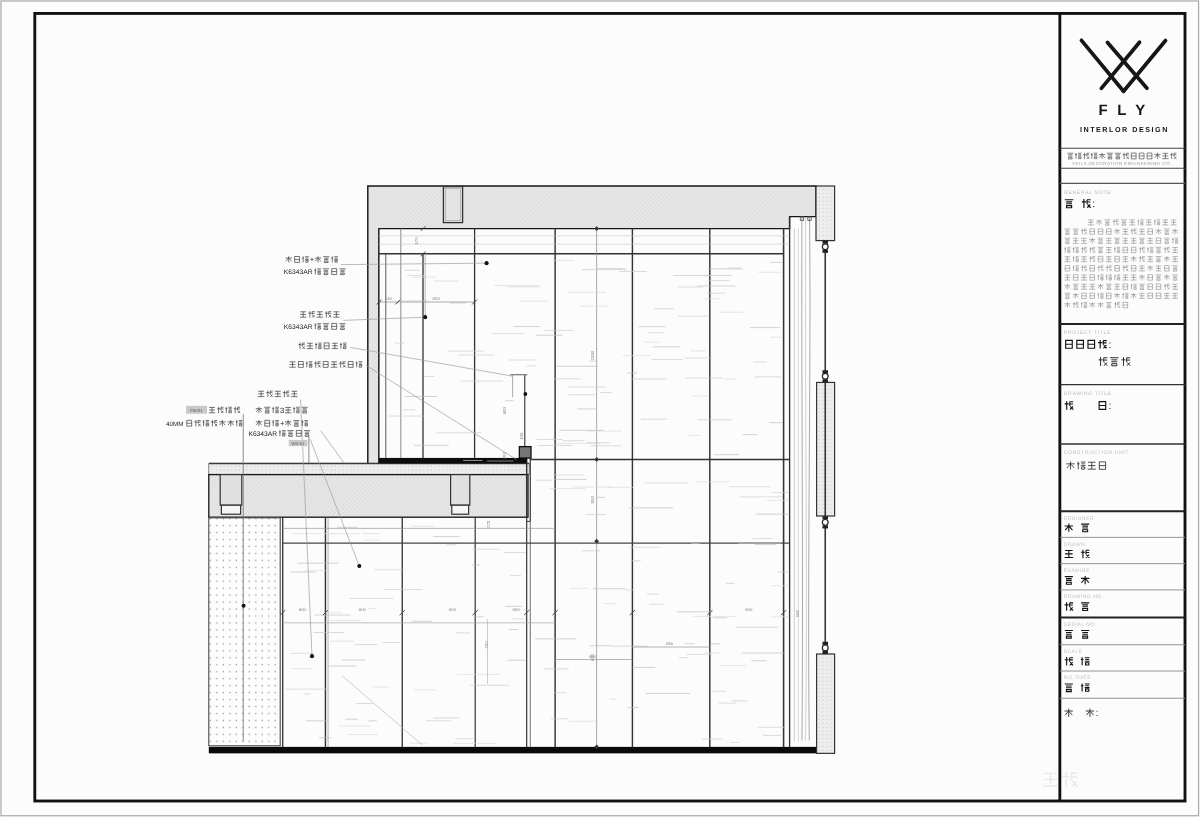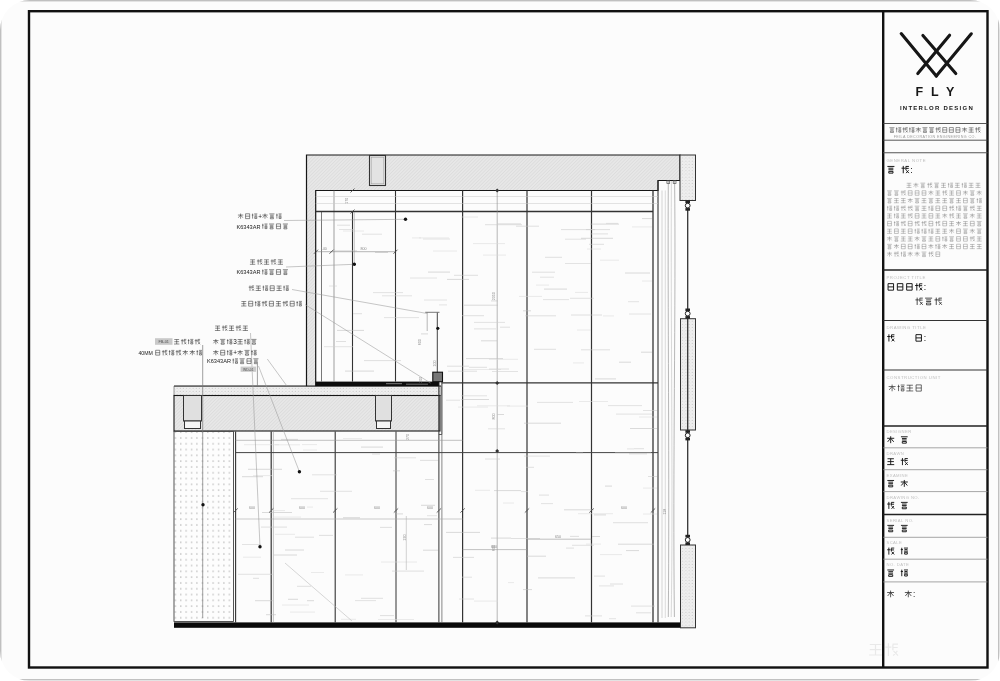--- a/index.html
+++ b/index.html
@@ -1,16 +1,16 @@
 <!DOCTYPE html>
 <html><head>
 <meta charset="utf-8">
 <style>
 html,body{margin:0;padding:0;background:#fff;}
-#sheet{width:1000px;height:681px;position:relative;overflow:hidden;font-family:"Liberation Sans",sans-serif;border-radius:30px;}
+#sheet{width:1000px;height:681px;position:relative;overflow:hidden;font-family:"Liberation Sans",sans-serif;}
 </style>
 </head>
 <body>
 <div id="sheet">
 <svg width="1000" height="681" viewBox="0 0 1000 681">
 <defs>
         <path id="g0" d="M12,16 H88 M12,50 H88 M8,86 H92 M50,16 V86" fill="none" stroke-linecap="butt"></path>
         <path id="g1" d="M18,12 H82 V88 H18 Z M18,50 H82" fill="none" stroke-linecap="butt"></path>
         <path id="g2" d="M8,32 H92 M50,8 V90 M44,38 L14,74 M56,38 L86,74" fill="none" stroke-linecap="butt"></path>
         <path id="g3" d="M10,14 H90 M22,34 H78 M22,52 H78 M26,70 H74 V90 H26 Z" fill="none" stroke-linecap="butt"></path>

